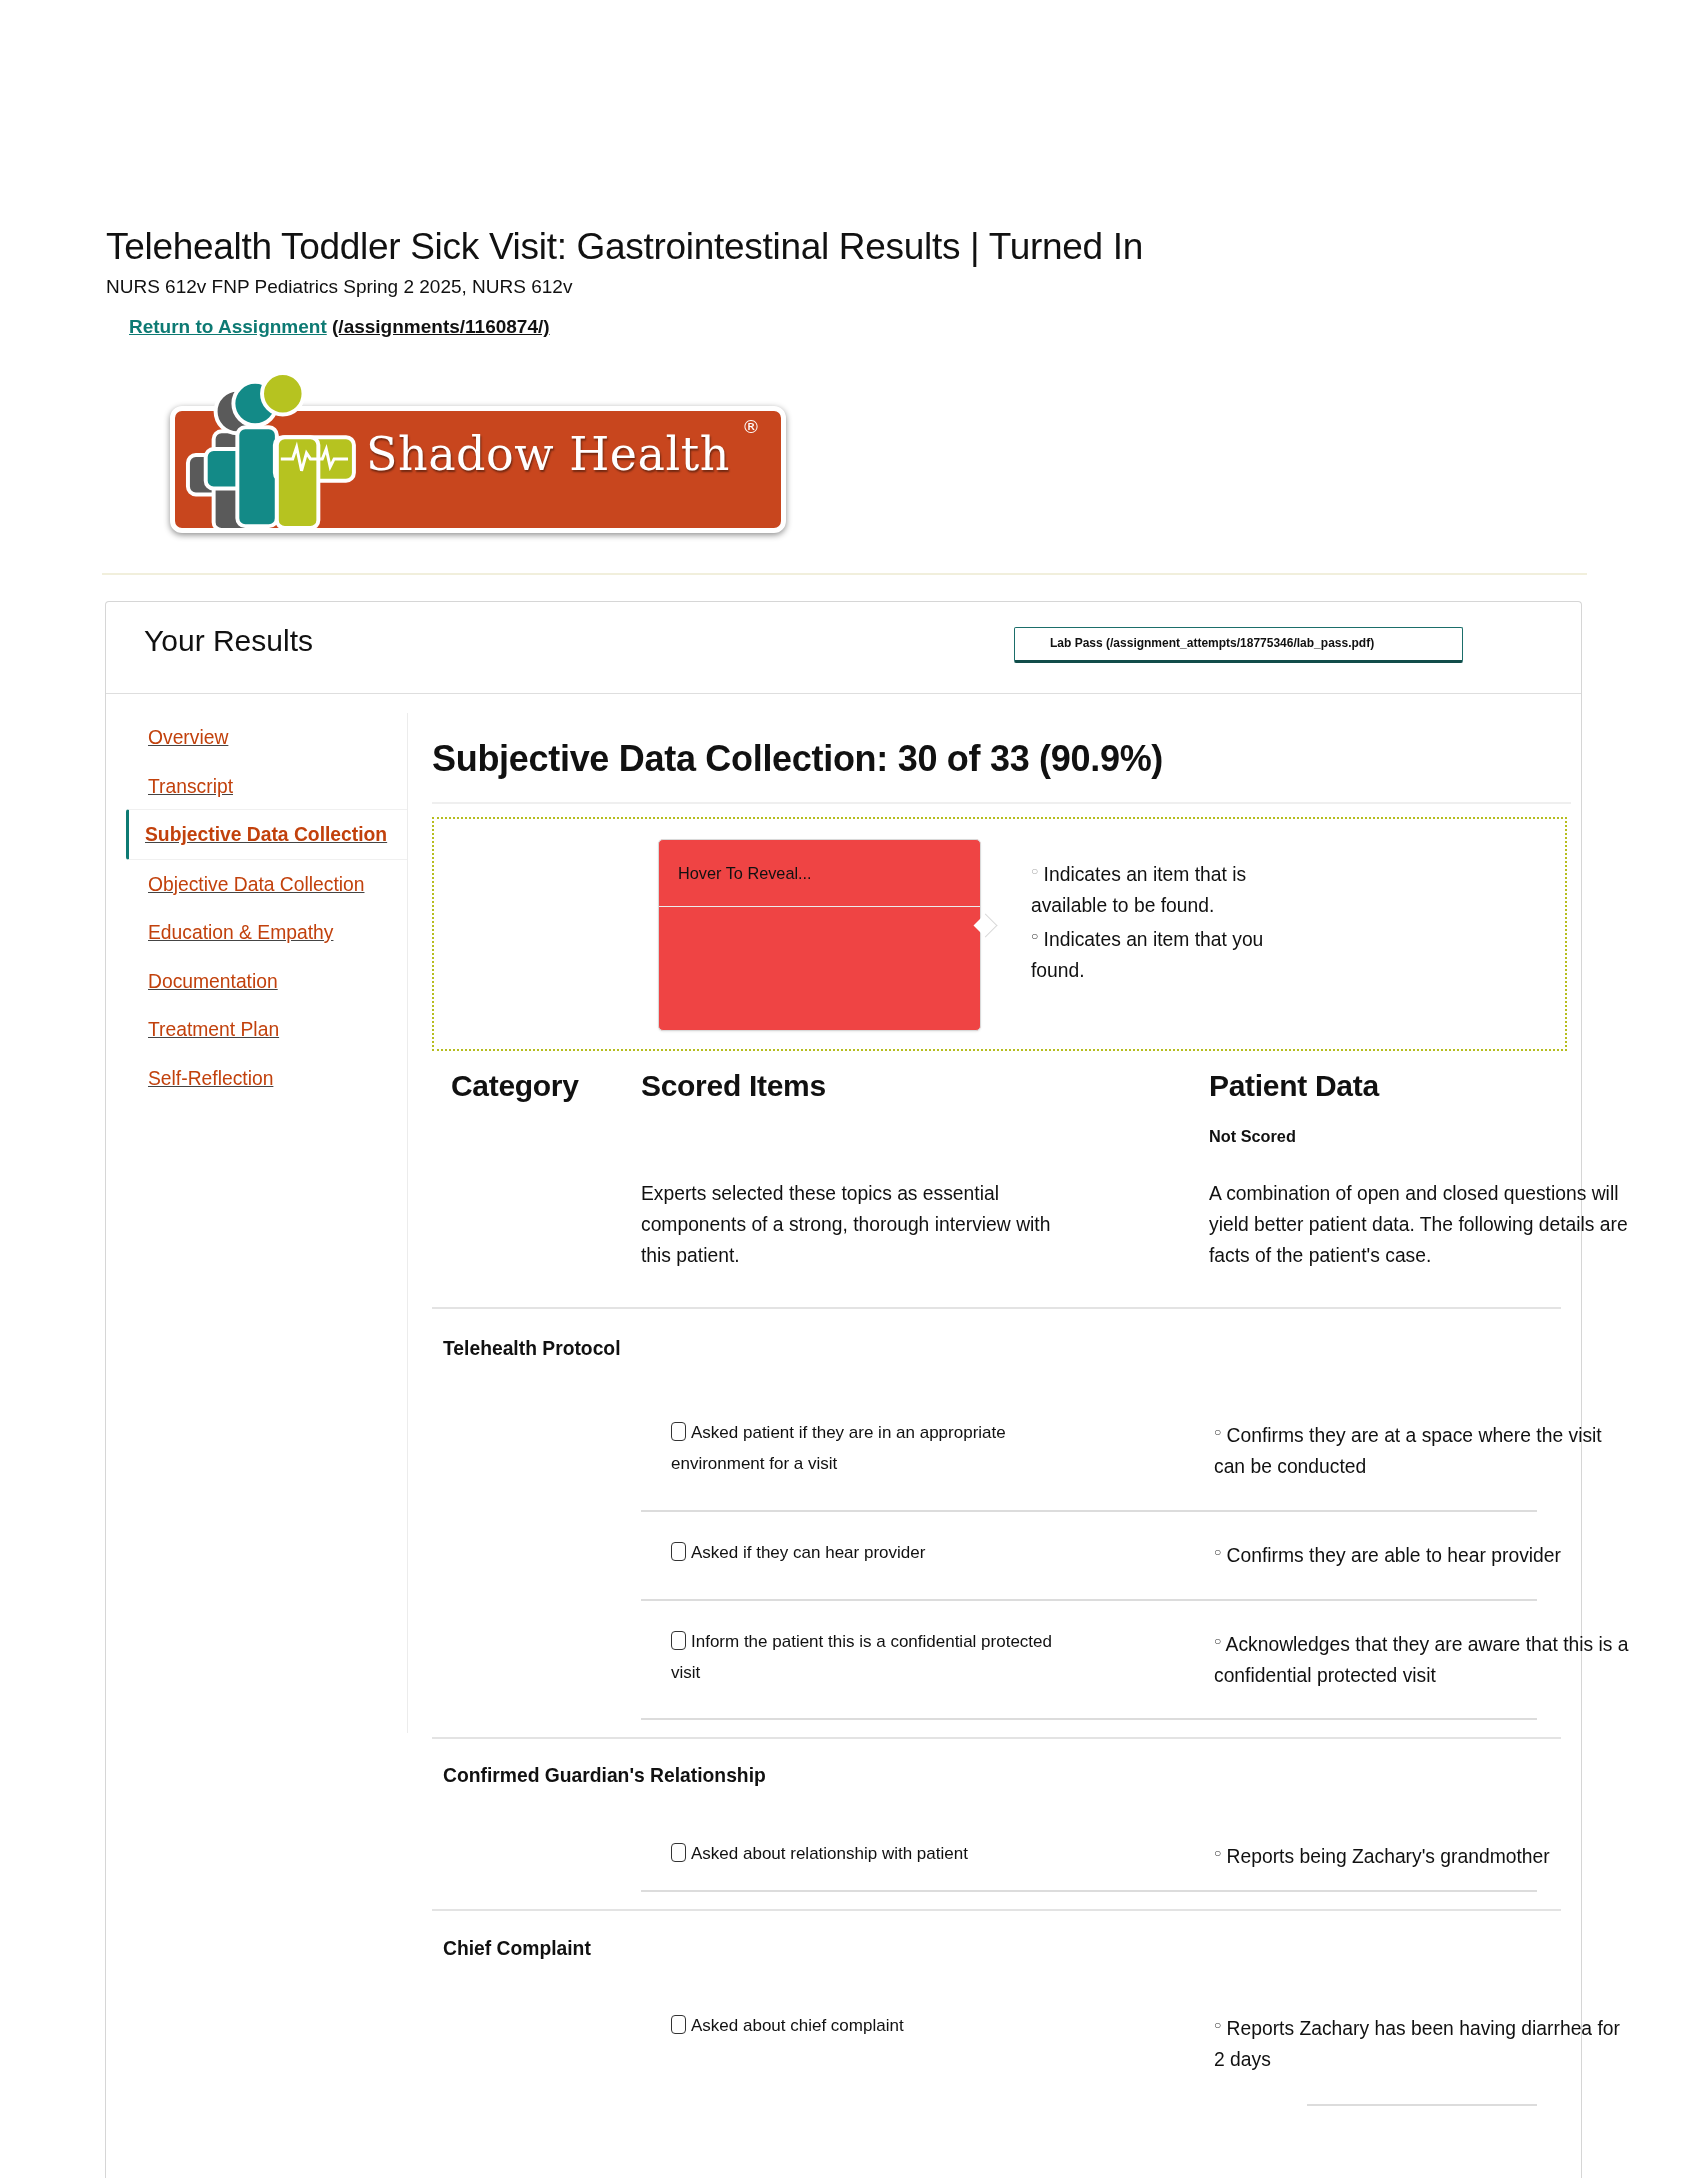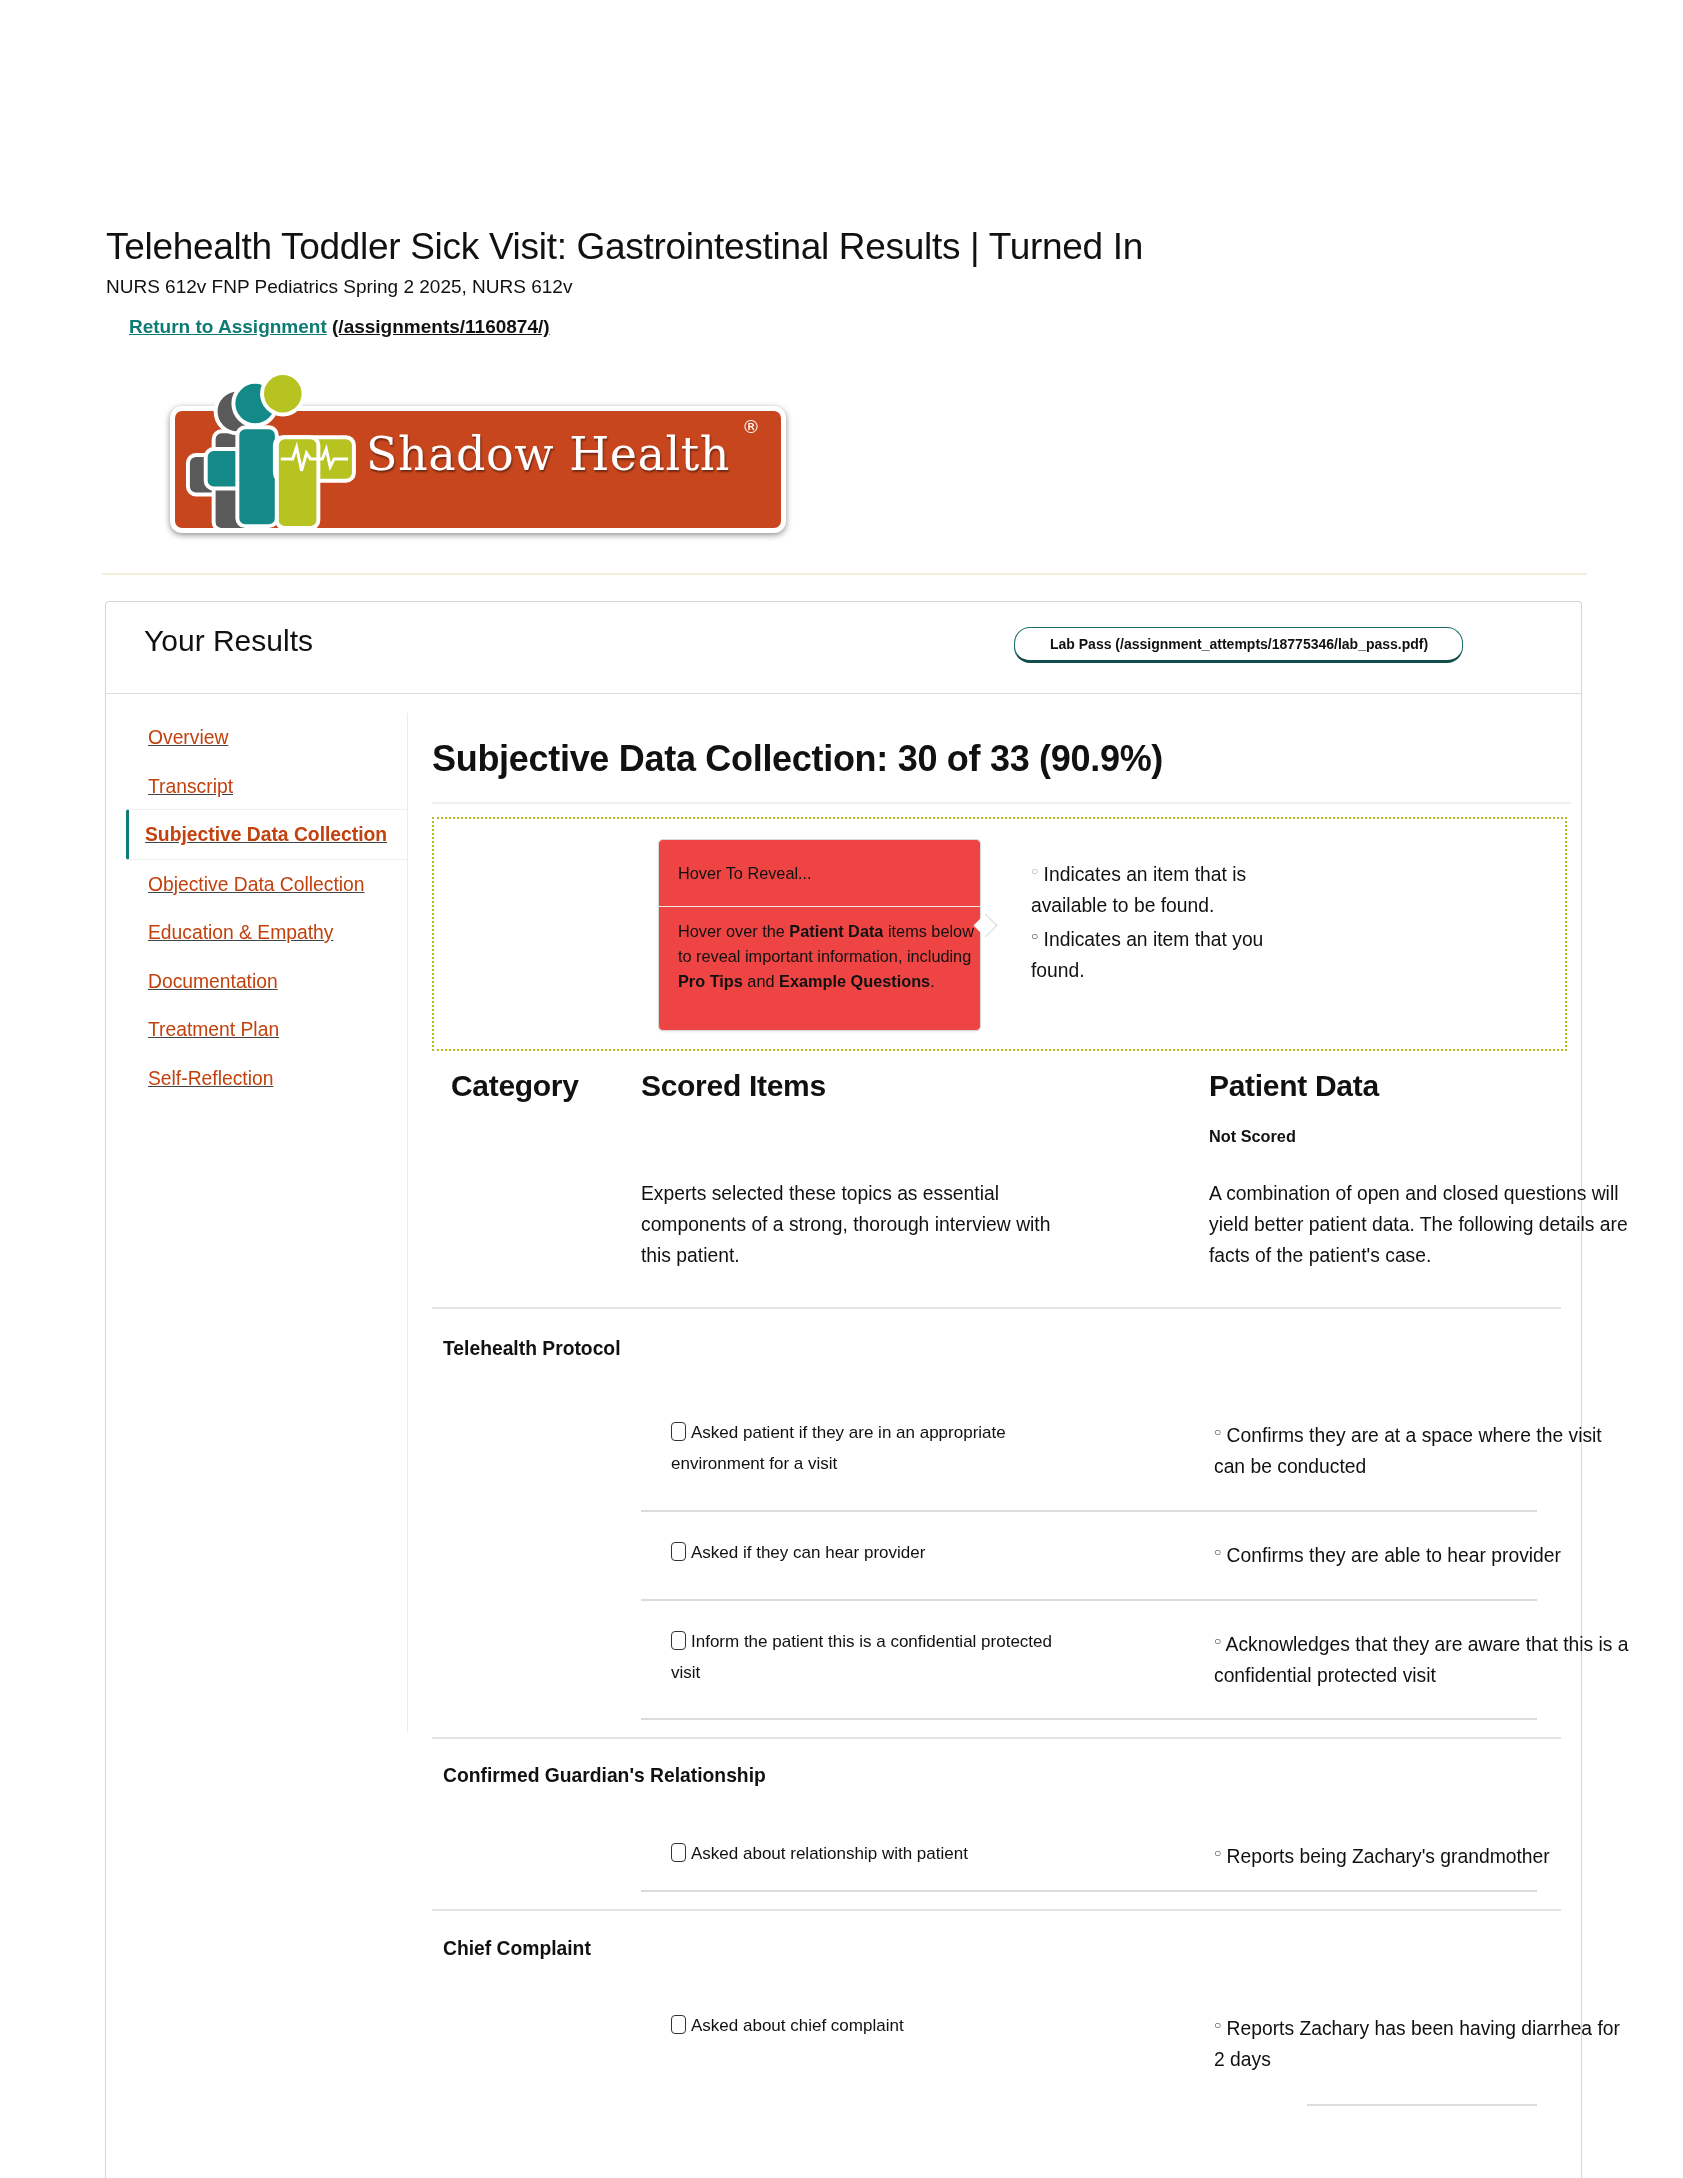--- a/index.html
+++ b/index.html
@@ -52,22 +52,22 @@
     }
     .card-header {
       position: absolute; left: 0; top: 0; width: 1475px; height: 91px;
       border-bottom: 1px solid #dedede;
     }
     .card-title {
       position: absolute; left: 38px; top: 22px; font-size: 30px; color: #111; margin: 0; font-weight: 400;
     }
     .labpass-btn {
       position: absolute; left: 908px; top: 25px; width: 449px; height: 36px;
-      border: 1px solid #1b6e6a; border-bottom: 3px solid #114d4a; border-radius: 16px;
-      background: #fff; font-size: 14px; font-weight: 700; color: #111;
+      border: 1px solid #1b6e6a; border-bottom: 3px solid #114d4a; border-radius: 2px;
+      background: #fff; font-size: 12px; font-weight: 700; color: #111;
       box-sizing: border-box; padding: 8px 0 0 35px; white-space: nowrap;
     }
 
     
     .sidebar { position: absolute; left: 20px; top: 111px; width: 281px; height: 1020px; border-right: 1px solid #ececec; }
     .nav-item {
       position: absolute; left: 0; width: 281px; height: 50px; box-sizing: border-box;
       padding: 14px 0 0 22px; font-size: 19.3px; color: #c2410c; text-decoration: underline;
       text-decoration-color: #444;
     }
@@ -177,21 +177,20 @@
     <div class="nav-item" style="top:341px">Self-Reflection</div>
   </div>
 
   <div class="main">
     <h3 class="section-title">Subjective Data Collection: 30 of 33 (90.9%)</h3>
     <div class="title-rule"></div>
 
     <div class="legend-box">
       <div class="popover">
         <div class="popover-title">Hover To Reveal...</div>
-        <div class="popover-body"><span>Hover over the </span><b>Patient Data</b><span> items below to reveal important information, including </span><b>Pro Tips</b><span> and </span><b>Example Questions</b><span>.</span></div>
         <div class="popover-arrow"></div>
       </div>
       <div class="legend-text">
         <div><span class="circ-avail">○</span> <span>Indicates an item that is available to be found.</span></div>
         <div><span class="circ-found">○</span> <span>Indicates an item that you found.</span></div>
       </div>
     </div>
 
     <div class="col-head" style="left:25px">Category</div>
     <div class="col-head" style="left:215px">Scored Items</div>

